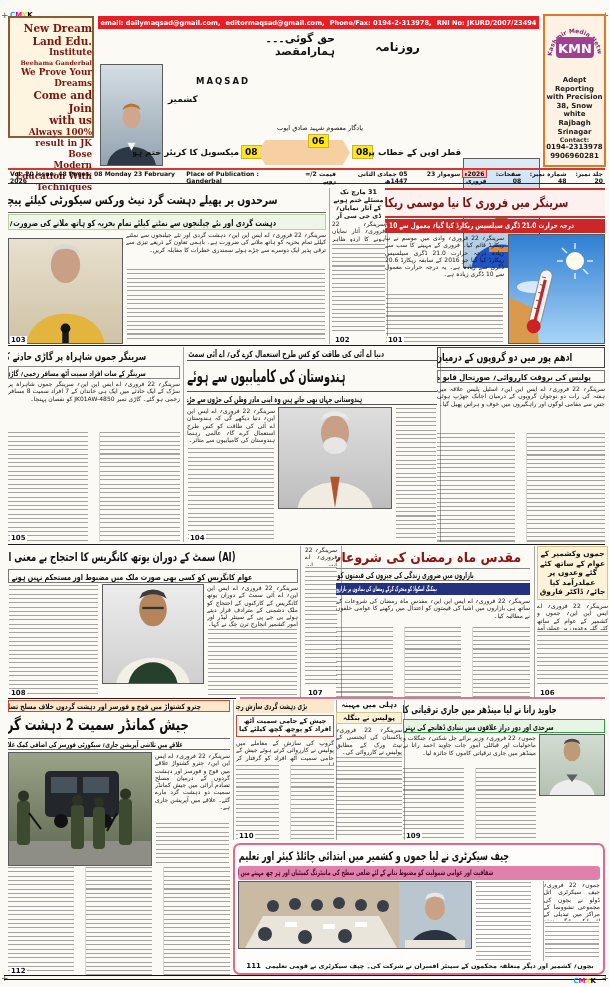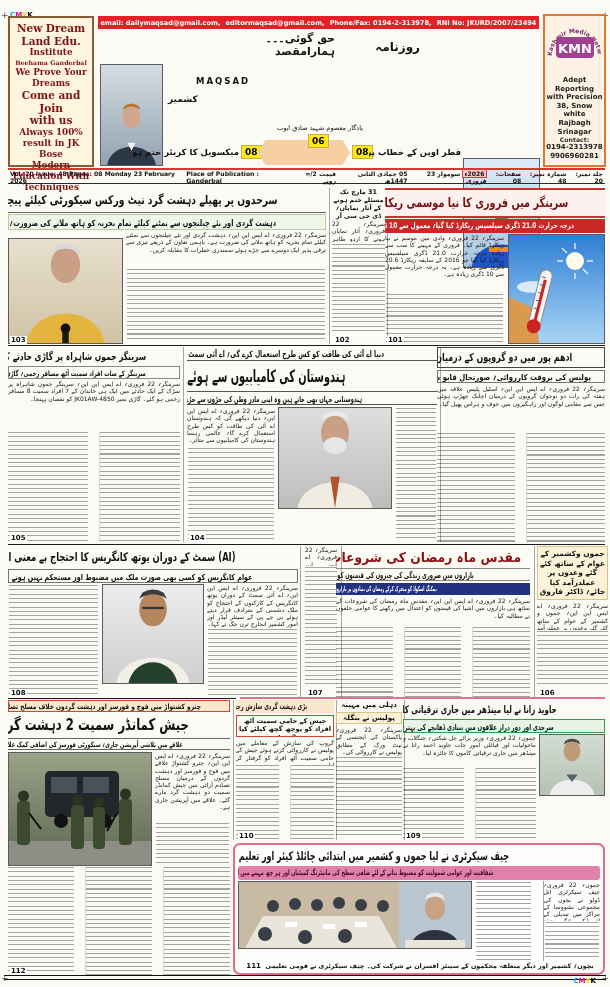--- a/index.html
+++ b/index.html
@@ -21,22 +21,22 @@
   .art{display:flex;flex-direction:column;}
   .photo{position:relative;border:1px solid #5c5c5c;overflow:hidden;flex:none;}
   .photo svg{display:block;width:100%;height:100%;}
   .pbadge{position:absolute;background:#ffe81a;border:1px solid #c9b23a;font-size:9px;font-weight:bold;
           padding:0 3px;line-height:12px;color:#000;}
   .hr{position:absolute;border-top:1px solid #1c1c1c;left:8px;width:597px;height:0;}
   .cmyk span{font-size:7px;font-weight:bold;letter-spacing:0;}
   .cmyk .c{color:#00aeef}.cmyk .m{color:#ec008c}.cmyk .y{color:#f7d308}.cmyk .k{color:#000}
   .plus{position:absolute;font-size:9px;color:#555;}
   
-  .adbox{left:8px;top:16px;width:86px;height:151px;background:#fdf5e0;border:2px solid #8a5a33;
-         color:#7b1512;font-family:"DejaVu Serif",serif;text-align:center;padding-top:4px;box-sizing:border-box;}
+  .adbox{left:8px;top:16px;width:86px;height:122px;background:#fdf5e0;border:2px solid #8a5a33;
+         color:#7b1512;font-family:"DejaVu Serif",serif;text-align:right;padding-top:4px;box-sizing:border-box;}
   .adbox .l-lg{font-size:10.5px;font-weight:bold;line-height:12.5px;}
   .adbox .l-md{font-size:8.8px;font-weight:bold;line-height:11px;}
   .adbox .l-xs{font-size:6.3px;font-weight:bold;line-height:9px;}
   .redbar{left:98px;top:16px;width:441px;height:13px;background:#e61e25;color:#fff;display:flex;
           align-items:center;justify-content:space-around;font-size:6.6px;font-weight:bold;}
   .kmnbox{left:543px;top:14px;width:63px;height:153px;background:#fdf2e3;border:2px solid #e2762a;
           box-sizing:border-box;text-align:center;}
   .kmnbox .tl{font-size:7px;font-weight:bold;line-height:8.6px;color:#1c1c1c;}
   .kmnbox .tc{font-size:6.2px;font-weight:bold;color:#333;}
   .mast-title{font-weight:bold;color:#0a0a0a;}

